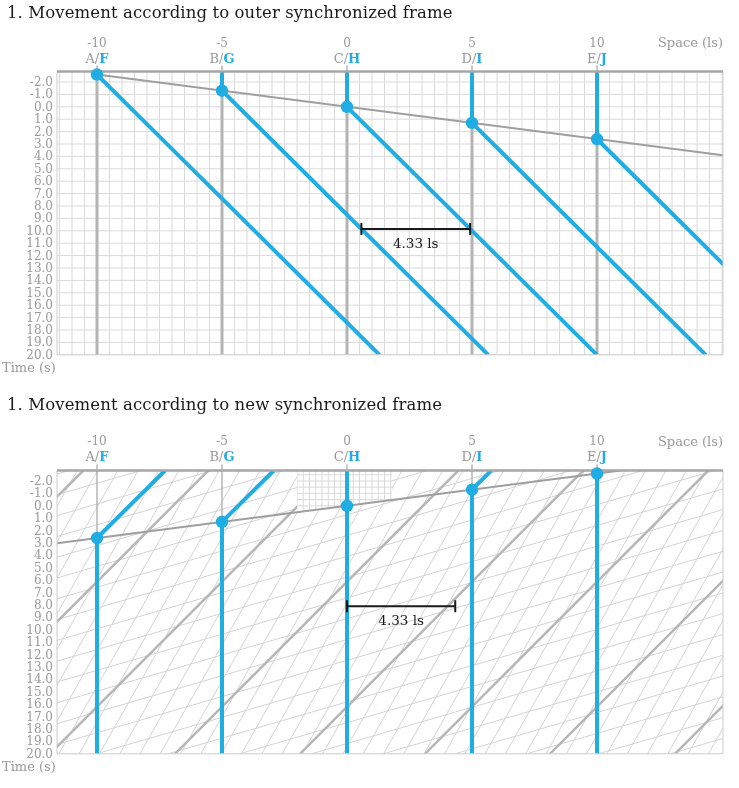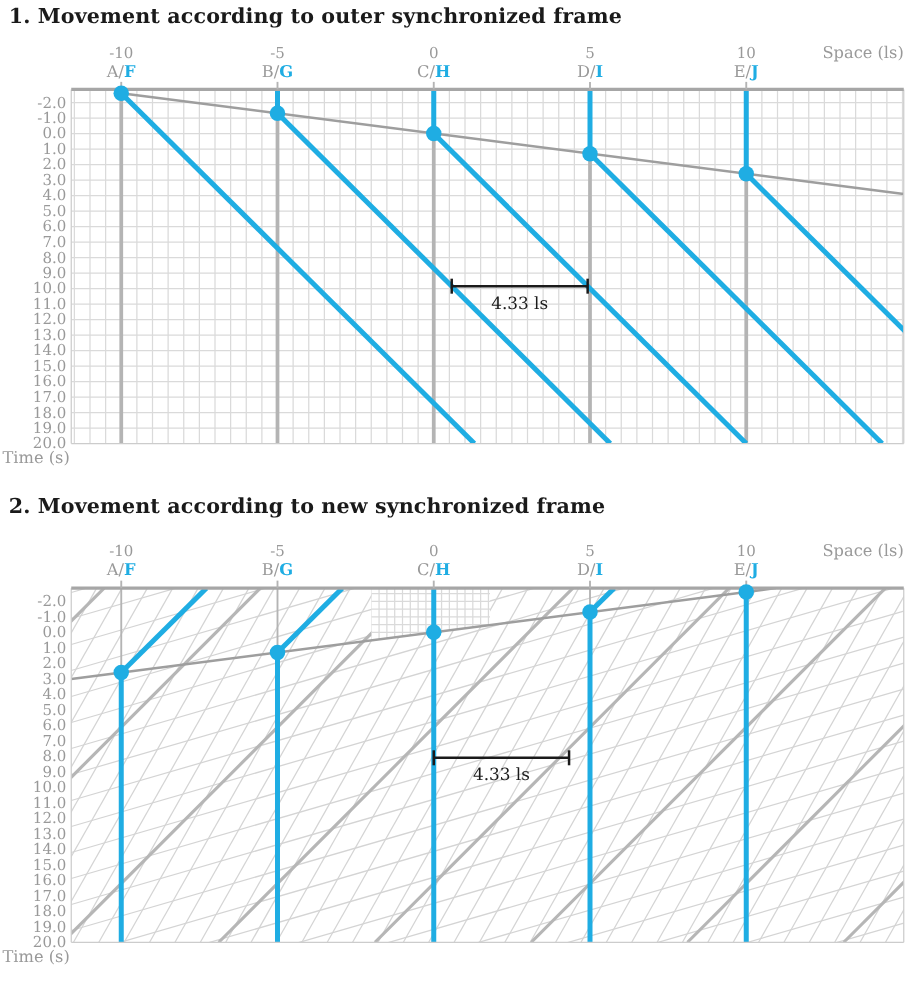--- a/index.html
+++ b/index.html
@@ -1,28 +1,28 @@
 <!DOCTYPE html>
 <html><head>
 <meta charset="utf-8">
 <style>
   html,body{margin:0;padding:0;background:#ffffff;}
   .page{position:relative;width:739px;height:788px;background:#fff;overflow:hidden;
         font-family:"DejaVu Serif", serif;}
-  .fig-title{position:absolute;left:7px;font-size:16.5px;font-weight:bold;color:#1a1a1a;
+  .fig-title{position:absolute;left:7px;font-size:16.5px;font-weight:normal;color:#1a1a1a;
              letter-spacing:0.1px;}
   #title1{top:3px;}
   #title2{top:395px;}
 </style>
 </head>
 <body>
 
 <div class="page">
   <div class="fig-title" id="title1">1. Movement according to outer synchronized frame</div>
-  <div class="fig-title" id="title2">2. Movement according to new synchronized frame</div>
+  <div class="fig-title" id="title2">1. Movement according to new synchronized frame</div>
   <div id="figmount"><svg width="739" height="788">
         <defs>
           <clipPath id="cp0">
             <rect x="57" y="71.5" width="666" height="283.3"></rect>
           </clipPath>
           <clipPath id="cp1">
             <rect x="57" y="470.5" width="666" height="283.29999999999995"></rect>
           </clipPath>
           <clipPath id="cpPatch">
             <polygon points="297,470.5 392,470.5 392,499.9968 297,512.248"></polygon>

